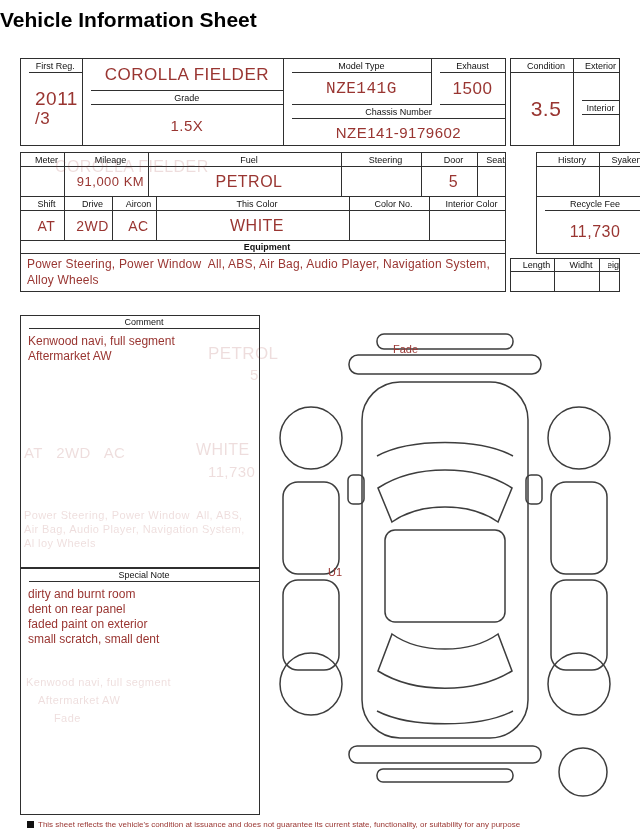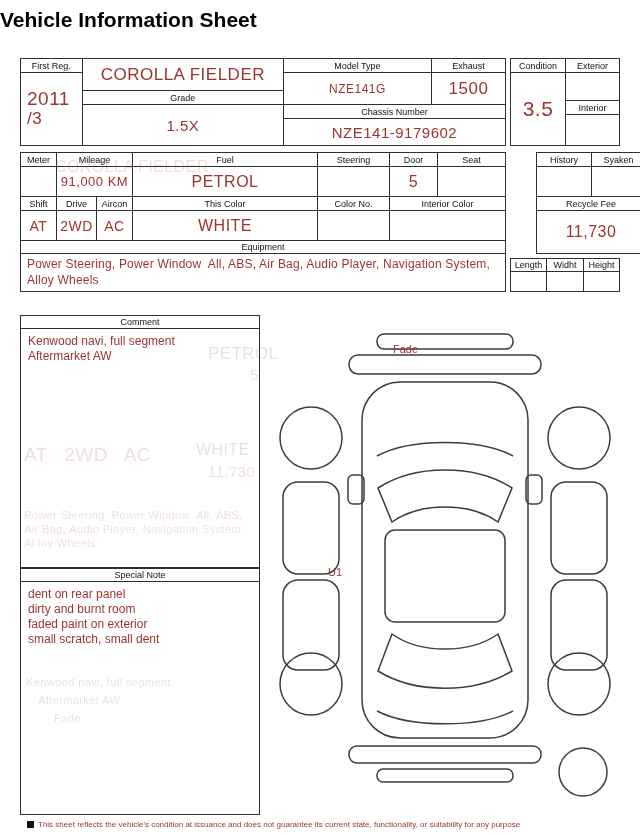--- a/index.html
+++ b/index.html
@@ -12,21 +12,21 @@
     font-size:21px; font-weight:bold; color:#000;
   }
   .box {
     position:absolute; border:1px solid #2f2f2f; box-sizing:border-box;
     display:flex; flex-direction:column;
   }
   .row { display:flex; box-sizing:border-box; }
   .colstack { display:flex; flex-direction:column; box-sizing:border-box; }
   .br { border-right:1px solid #2f2f2f; }
   .bb { border-bottom:1px solid #2f2f2f; }
-  .cell { box-sizing:border-box; }
+  .cell { box-sizing:border-box;margin-left:8px; }
   .hdr {
     font-size:9px; color:#111; display:flex; align-items:center;
     justify-content:center; box-sizing:border-box; white-space:nowrap; overflow:hidden;
   }
   .val {
     color:#993531; display:flex; align-items:center; justify-content:center;
     box-sizing:border-box; letter-spacing:0.5px; white-space:nowrap;
   }
   .eqtext {
     color:#993531; font-size:12px; line-height:16px; padding:2px 6px;
@@ -60,21 +60,21 @@
       </div>
       <div class="colstack br" style="width:202px;">
         <div class="val bb cell" style="height:32px; font-size:17px;">COROLLA FIELDER</div>
         <div class="hdr bb cell" style="height:14px;">Grade</div>
         <div class="val cell" style="flex:1; font-size:15px;">1.5X</div>
       </div>
       <div class="colstack" style="width:222px;justify-content:flex-end;">
         <div class="row" style="height:46px;">
           <div class="colstack br" style="width:148px;">
             <div class="hdr bb cell" style="height:14px;">Model Type</div>
-            <div class="val bb cell" style="flex:1; font-size:12px;">NZE141G</div>
+            <div class="val bb cell" style="flex:1; font-size:16px;font-family:Liberation Mono, monospace;">NZE141G</div>
           </div>
           <div class="colstack" style="flex:1;">
             <div class="hdr bb cell" style="height:14px;">Exhaust</div>
             <div class="val bb cell" style="flex:1; font-size:17px;">1500</div>
           </div>
         </div>
         <div class="hdr bb cell" style="height:14px;">Chassis Number</div>
         <div class="val cell" style="flex:1; font-size:15px;">NZE141-9179602</div>
       </div>
     </div>
@@ -122,21 +122,21 @@
     </div>
     <div class="row bb" style="height:30px;">
       <div class="val br cell" style="width:36px; font-size:14px;">AT</div>
       <div class="val br cell" style="width:40px; font-size:14px;">2WD</div>
       <div class="val br cell" style="width:36px; font-size:14px;">AC</div>
       <div class="val br cell" style="width:185px; font-size:16px;">WHITE</div>
       <div class="cell br" style="width:72px;"></div>
       <div class="cell" style="flex:1;"></div>
     </div>
     <div class="row bb" style="height:13px;">
-      <div class="hdr cell" style="flex:1;">Equipment</div>
+      <div class="hdr cell" style="flex:1;font-weight:bold;">Equipment</div>
     </div>
     <div class="eqtext" style="flex:1;">Power Steering, Power Window  All, ABS, Air Bag, Audio Player, Navigation System, Alloy Wheels</div>
   </div>
 
   <div class="box" style="left:536px; top:152px; width:110px; height:102px;">
     <div class="row bb" style="height:14px;">
       <div class="hdr br cell" style="width:55px;">History</div>
       <div class="hdr cell" style="flex:1;">Syaken</div>
     </div>
     <div class="row bb" style="height:30px;">
@@ -164,22 +164,22 @@
     <div class="hdr bb cell" style="height:13px;">Comment</div>
     <div class="freetext" style="flex:1;">
       <div>Kenwood navi, full segment</div>
       <div>Aftermarket AW</div>
     </div>
   </div>
 
   <div class="box" style="left:20px; top:568px; width:240px; height:247px;">
     <div class="hdr bb cell" style="height:13px;">Special Note</div>
     <div class="freetext" style="flex:1;">
+      <div>dirty and burnt room</div>
       <div>dent on rear panel</div>
-      <div>dirty and burnt room</div>
       <div>faded paint on exterior</div>
       <div>small scratch, small dent</div>
     </div>
   </div>
 
   <svg style="left:265px; top:326px;" width="360" height="482" viewBox="0 0 360 482" fill="none" stroke="#3d3d3d" stroke-width="1.5">
     <rect x="112" y="8" width="136" height="15" rx="7"></rect>
     <rect x="84" y="29" width="192" height="19" rx="9"></rect>
     <rect x="97" y="56" width="166" height="356" rx="38"></rect>
     <path d="M112,130 C145,112 215,112 248,130"></path>
@@ -201,21 +201,21 @@
     <rect x="286" y="254" width="56" height="90" rx="15"></rect>
     <circle cx="318" cy="446" r="24"></circle>
   </svg>
 
   <div class="diag-label" style="left:393px; top:343px;">Fade</div>
   <div class="diag-label" style="left:328px; top:566px;">U1</div>
 
   <div class="ghost" style="left:55px; top:158px; font-size:16px;">COROLLA FIELDER</div>
   <div class="ghost" style="left:208px; top:344px; font-size:17px;">PETROL</div>
   <div class="ghost" style="left:250px; top:366px; font-size:15px;">5</div>
-  <div class="ghost" style="left:24px; top:444px; font-size:19px;">AT   2WD   AC</div>
+  <div class="ghost" style="left:24px; top:444px; font-size:15px;">AT   2WD   AC</div>
   <div class="ghost" style="left:196px; top:441px; font-size:16px;">WHITE</div>
   <div class="ghost" style="left:208px; top:463px; font-size:15px;">11,730</div>
   <div class="ghost" style="left:24px; top:508px; width:233px; font-size:11px; line-height:14px;">Power Steering, Power Window  All, ABS, Air Bag, Audio Player, Navigation System, Al loy Wheels</div>
   <div class="ghost" style="left:26px; top:676px; font-size:11px;">Kenwood navi, full segment</div>
   <div class="ghost" style="left:38px; top:694px; font-size:11px;">Aftermarket AW</div>
   <div class="ghost" style="left:54px; top:712px; font-size:11px;">Fade</div>
 
   <div class="disc-square"></div>
   <div class="disclaimer">This sheet reflects the vehicle's condition at issuance and does not guarantee its current state, functionality, or suitability for any purpose</div>
 

